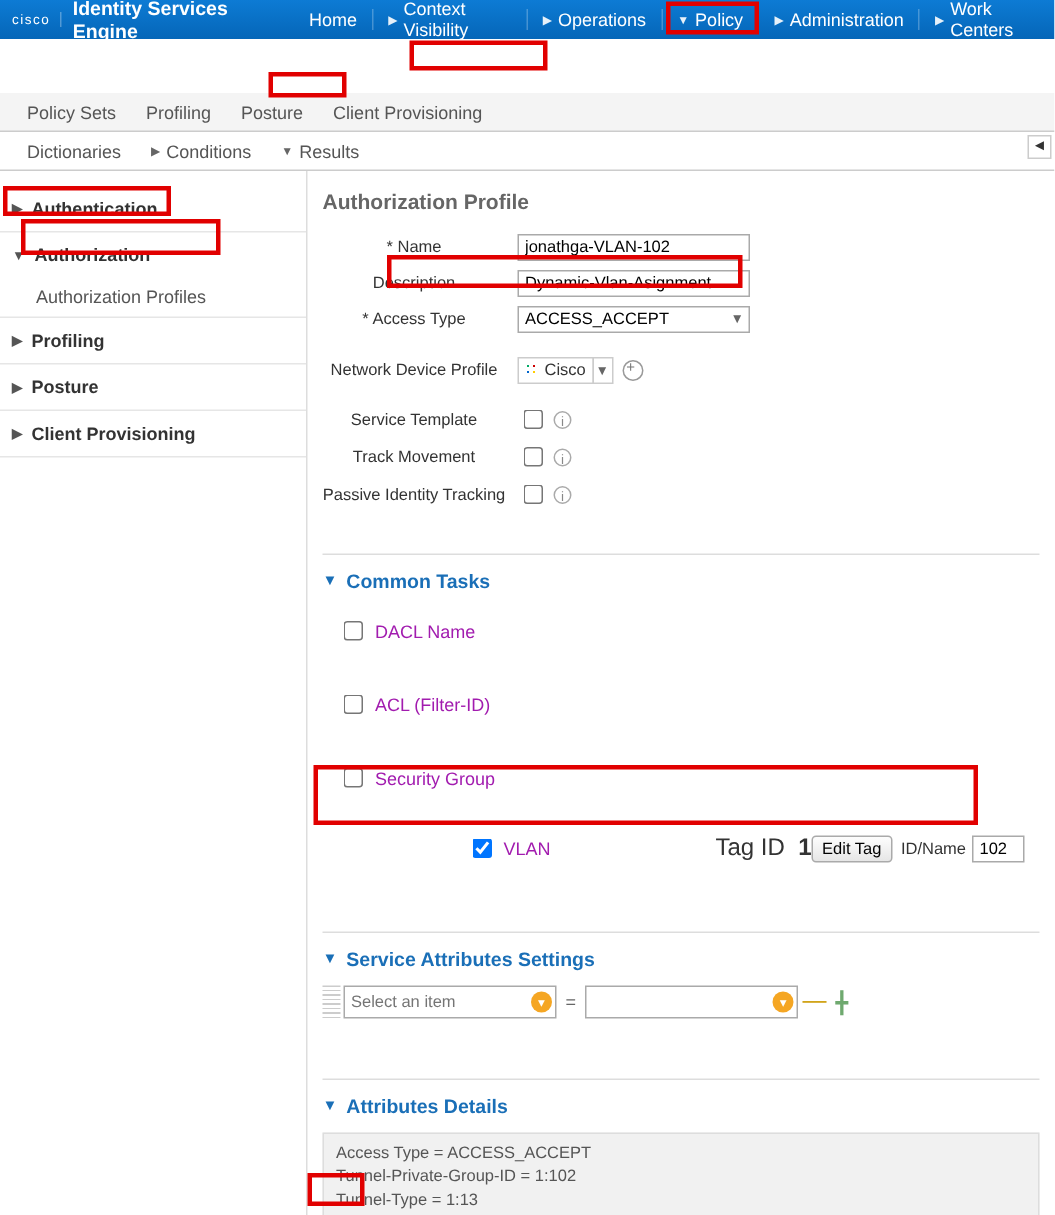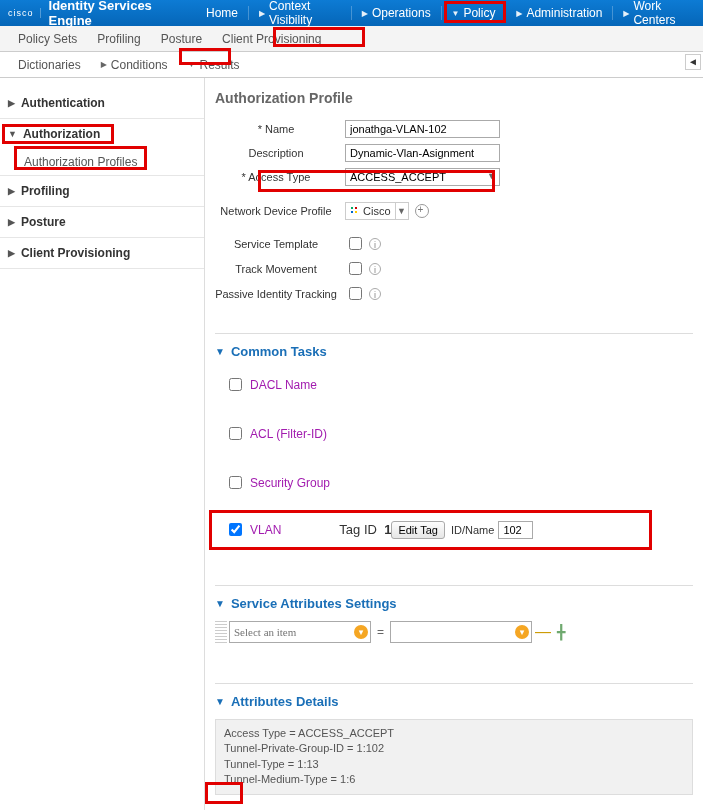--- a/index.html
+++ b/index.html
@@ -29,20 +29,21 @@
   .topnav-sep { width:1px; height:14px; background: rgba(255,255,255,0.25); }
   
   .subbar {
     background: #f4f4f4;
     border-bottom: 1px solid #ccc;
     height: 26px;
     display: flex;
     align-items: center;
     padding-left: 8px;
     font-size: 12px;
+    margin-top: 36px;
   }
   .subbar-item { padding: 4px 10px; color:#555; cursor:pointer; }
   .crumbbar {
     background: #fff;
     border-bottom: 1px solid #ccc;
     height: 26px;
     display: flex;
     align-items: center;
     padding-left: 8px;
     font-size: 12px;
@@ -93,37 +94,37 @@
     display:inline-block; width:12px;height:12px; border:1px solid #aaa; border-radius:50%;
     font-size:9px; line-height:12px; text-align:center; color:#888; margin-left:4px;
   }
   
   .section { margin-top:30px; border-top:1px solid #ddd; padding-top:10px;}
   .section-head { color:#1a6fb7; font-weight:bold; font-size:13px; display:flex; align-items:center; margin-bottom:10px;}
   .section-head .caret { font-size:10px; margin-right:6px; color:#1a6fb7;}
   .task-row { display:flex; align-items:center; padding:6px 0 6px 10px; font-size:12px;}
   .task-row input[type=checkbox]{ margin-right:8px;}
   .task-label { color:#a21caf; }
-  .vlan-row { display:flex; align-items:center; padding:6px 10px;}
-  .vlan-tagid { margin-left:58px; font-size:13px;}
+  .vlan-row { display:flex; align-items:center; padding:6px 10px;justify-content:flex-end;}
+  .vlan-tagid { margin-left:110px; font-size:16px;}
   .btn-small {
     background: linear-gradient(#fdfdfd,#e6e6e6);
     border:1px solid #aaa; border-radius:3px; font-size:11px;
     padding:2px 6px; cursor:pointer; 
   }
   .idname-label { font-size:11px; margin-left:6px;}
   .idname-input { border:1px solid #aaa; padding:2px 4px; font-size:11px; width:35px; height:18px; margin-left:4px;}
   
   .adv-row { display:flex; align-items:center; margin-top:6px;}
   .drag-handle { width:12px; height:22px; background:repeating-linear-gradient(#ccc,#ccc 1px,#fff 1px,#fff 3px); margin-right:2px;}
   .combo {
     position:relative; display:inline-flex; align-items:center;
     border:1px solid #aaa; height:22px; background:#fff;
   }
-  .combo input { border:none; outline:none; font-size:11px; padding:2px 18px 2px 4px; height:18px; width:140px; background:transparent;font-family:Liberation Serif, serif;}
+  .combo input { border:none; outline:none; font-size:11px; padding:2px 18px 2px 4px; height:18px; width:140px; background:transparent;}
   .combo .dd-btn {
     position:absolute; right:2px; top:3px; width:14px; height:14px;
     border-radius:50%; background:#f5a623; color:#fff; font-size:9px;
     display:flex;align-items:center;justify-content:center; cursor:pointer;
   }
   .eq { margin:0 6px; color:#666;}
   .minus { color:#cc9a00; font-size:16px; margin:0 3px; cursor:pointer;}
   .plus { color:#6fa96f; font-size:14px; margin:0 3px; cursor:pointer;}
   
   .attrs-box {

